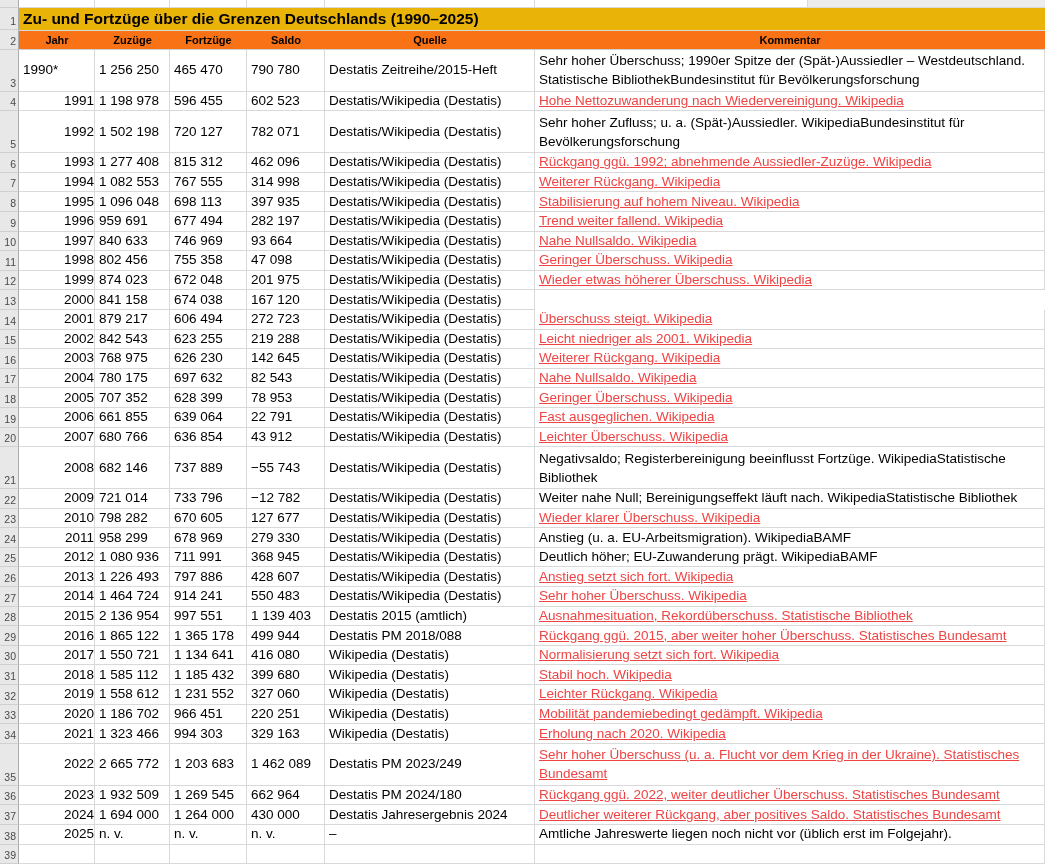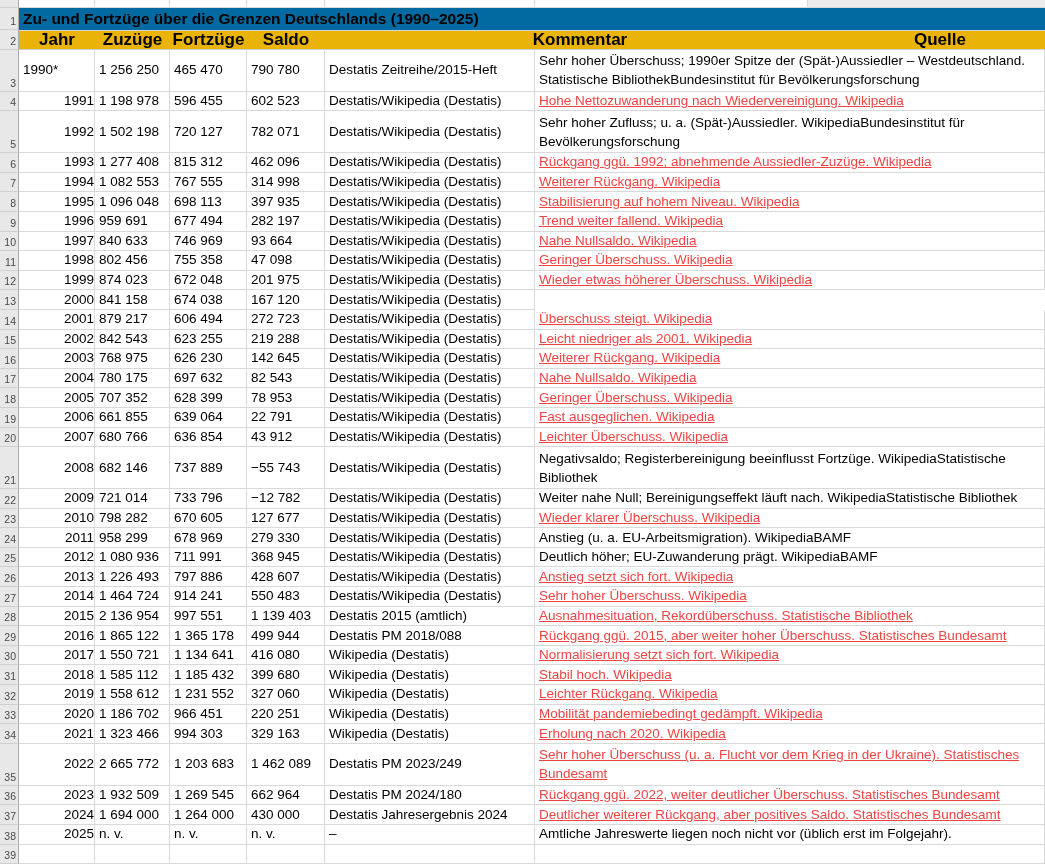--- a/index.html
+++ b/index.html
@@ -37,30 +37,30 @@
   .w-kom{width:510px;flex:0 0 510px;}
   .w-kom1{width:273px;flex:0 0 273px;}
   .w-rest{width:237px;flex:0 0 237px;}
 
   
   .r-title{height:22px;}
   .title-cell{
     box-sizing:border-box;width:1026px;flex:0 0 1026px;
     display:flex;align-items:center;
     padding-left:4px;white-space:nowrap;overflow:visible;
-    font-size:15.5px;font-weight:bold;color:#000;background:#0369a1;
+    font-size:15.5px;font-weight:bold;color:#000;background:#eab308;
   }
 
   
   .r-header{height:19.6px;}
   .hcell{
-    box-sizing:border-box;background:#eab308;
+    box-sizing:border-box;background:#f97316;
     border-top:1px solid #d9d9d9;border-bottom:1px solid #cfcfcf;
     display:flex;align-items:center;justify-content:center;
-    font-size:17px;font-weight:bold;color:#000;white-space:nowrap;
+    font-size:11px;font-weight:bold;color:#000;white-space:nowrap;
   }
 
   
   .r-std{height:19.6px;}
   .r-tall{height:42px;}
   .cell{
     box-sizing:border-box;background:#fff;
     border-right:1px solid #d9d9d9;border-bottom:1px solid #d9d9d9;
     display:flex;align-items:center;
     padding:0 3px 0 4px;
@@ -96,22 +96,22 @@
     <div class="gutter">1</div>
     <div class="title-cell">Zu- und Fortzüge über die Grenzen Deutschlands (1990–2025)</div>
   </div>
 
   <div class="row r-header">
     <div class="gutter">2</div>
     <div class="hcell w-jahr">Jahr</div>
     <div class="hcell w-zu">Zuzüge</div>
     <div class="hcell w-fort">Fortzüge</div>
     <div class="hcell w-saldo">Saldo</div>
+    <div class="hcell w-quelle">Quelle</div>
     <div class="hcell w-kom">Kommentar</div>
-    <div class="hcell w-quelle">Quelle</div>
   </div>
 
   <div id="rows">
   <div class="row r-tall">
     <div class="gutter">3</div>
     <div class="cell w-jahr c-year align-left">1990*</div>
     <div class="cell w-zu">1 256 250</div>
     <div class="cell w-fort">465 470</div>
     <div class="cell w-saldo">790 780</div>
     <div class="cell w-quelle">Destatis Zeitreihe/2015-Heft</div>

